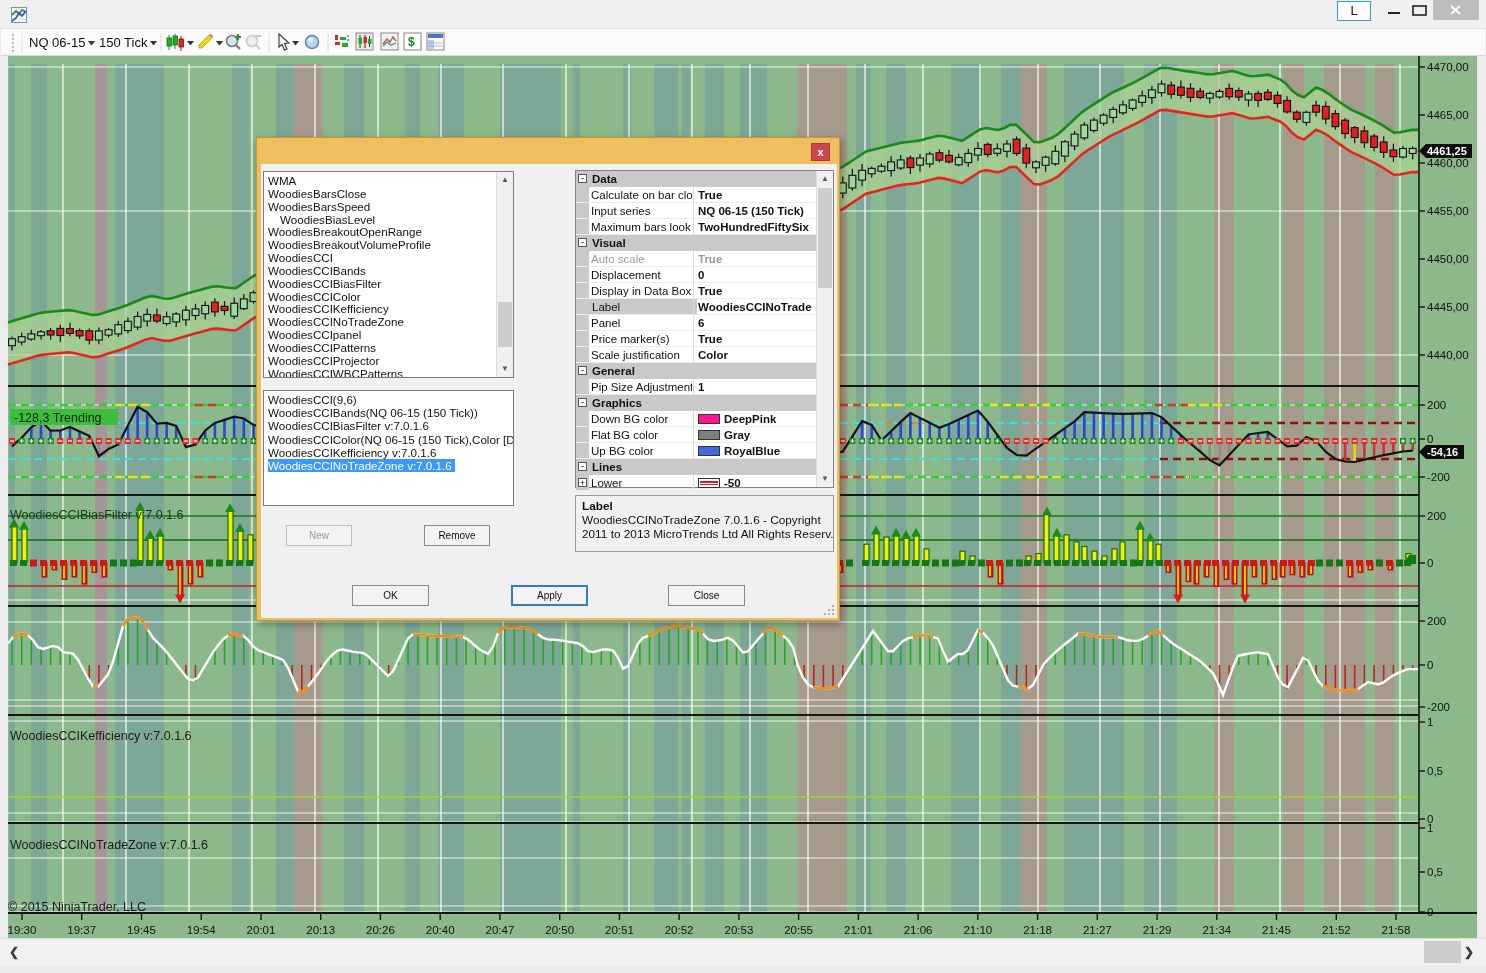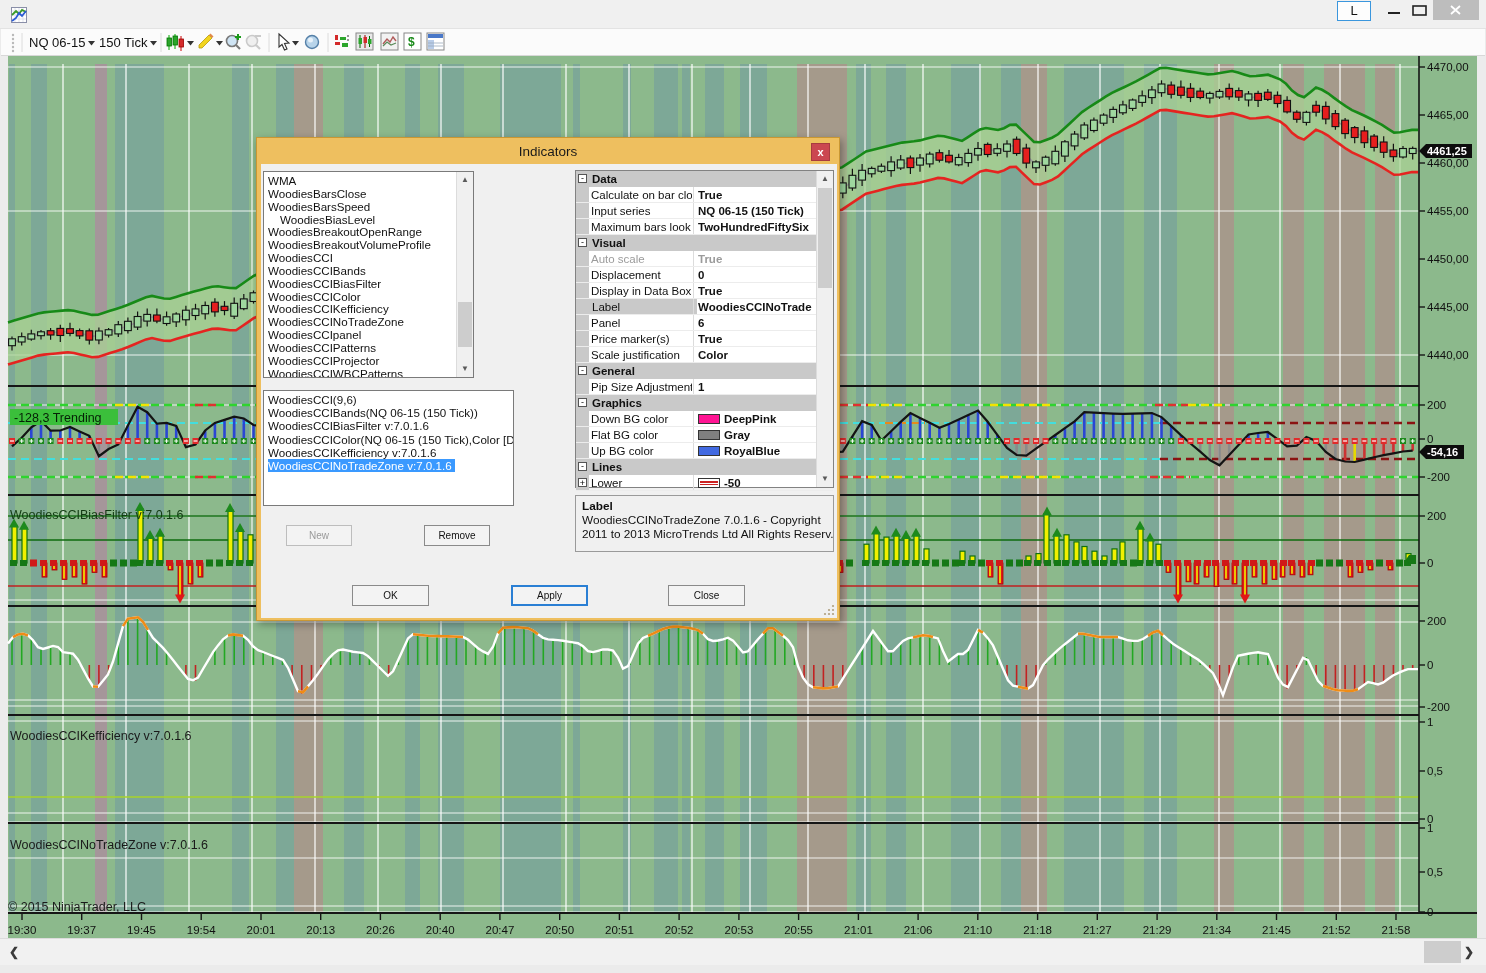--- a/index.html
+++ b/index.html
@@ -1629,24 +1629,23 @@
     <text x="1336.3" y="878" font-size="11.5" fill="#111" text-anchor="middle">21:52</text>
     <line x1="1396.0" y1="857" x2="1396.0" y2="864" stroke="#161616" stroke-width="1.4"></line>
     <text x="1396.0" y="878" font-size="11.5" fill="#111" text-anchor="middle">21:58</text>
   </svg>
 <div class="hscroll">
  <div style="position:absolute;left:9px;top:6px;color:#3a3a3a;font-size:12px;font-weight:bold">❮</div>
  <div style="position:absolute;left:1424px;top:2px;width:37px;height:22px;background:#cdcdcd"></div>
  <div style="position:absolute;left:1464px;top:6px;color:#3a3a3a;font-size:12px;font-weight:bold">❯</div>
 </div>
 <div class="dlg">
- <div class="dlgtitle">Indicators</div>
  <div class="dlgx">x</div>
  <div class="dlgbody">
-  <div class="lbox" style="left:2px;top:7px;width:211px;height:207px">
+  <div class="lbox" style="left:2px;top:7px;width:251px;height:207px">
         <div style="position:absolute;left:4px;top:2px;height:13px;line-height:13px">WMA</div>
         <div style="position:absolute;left:4px;top:15px;height:13px;line-height:13px">WoodiesBarsClose</div>
         <div style="position:absolute;left:4px;top:28px;height:13px;line-height:13px">WoodiesBarsSpeed</div>
         <div style="position:absolute;left:16px;top:41px;height:13px;line-height:13px">WoodiesBiasLevel</div>
         <div style="position:absolute;left:4px;top:53px;height:13px;line-height:13px">WoodiesBreakoutOpenRange</div>
         <div style="position:absolute;left:4px;top:66px;height:13px;line-height:13px">WoodiesBreakoutVolumeProfile</div>
         <div style="position:absolute;left:4px;top:79px;height:13px;line-height:13px">WoodiesCCI</div>
         <div style="position:absolute;left:4px;top:92px;height:13px;line-height:13px">WoodiesCCIBands</div>
         <div style="position:absolute;left:4px;top:105px;height:13px;line-height:13px">WoodiesCCIBiasFilter</div>
         <div style="position:absolute;left:4px;top:118px;height:13px;line-height:13px">WoodiesCCIColor</div>

